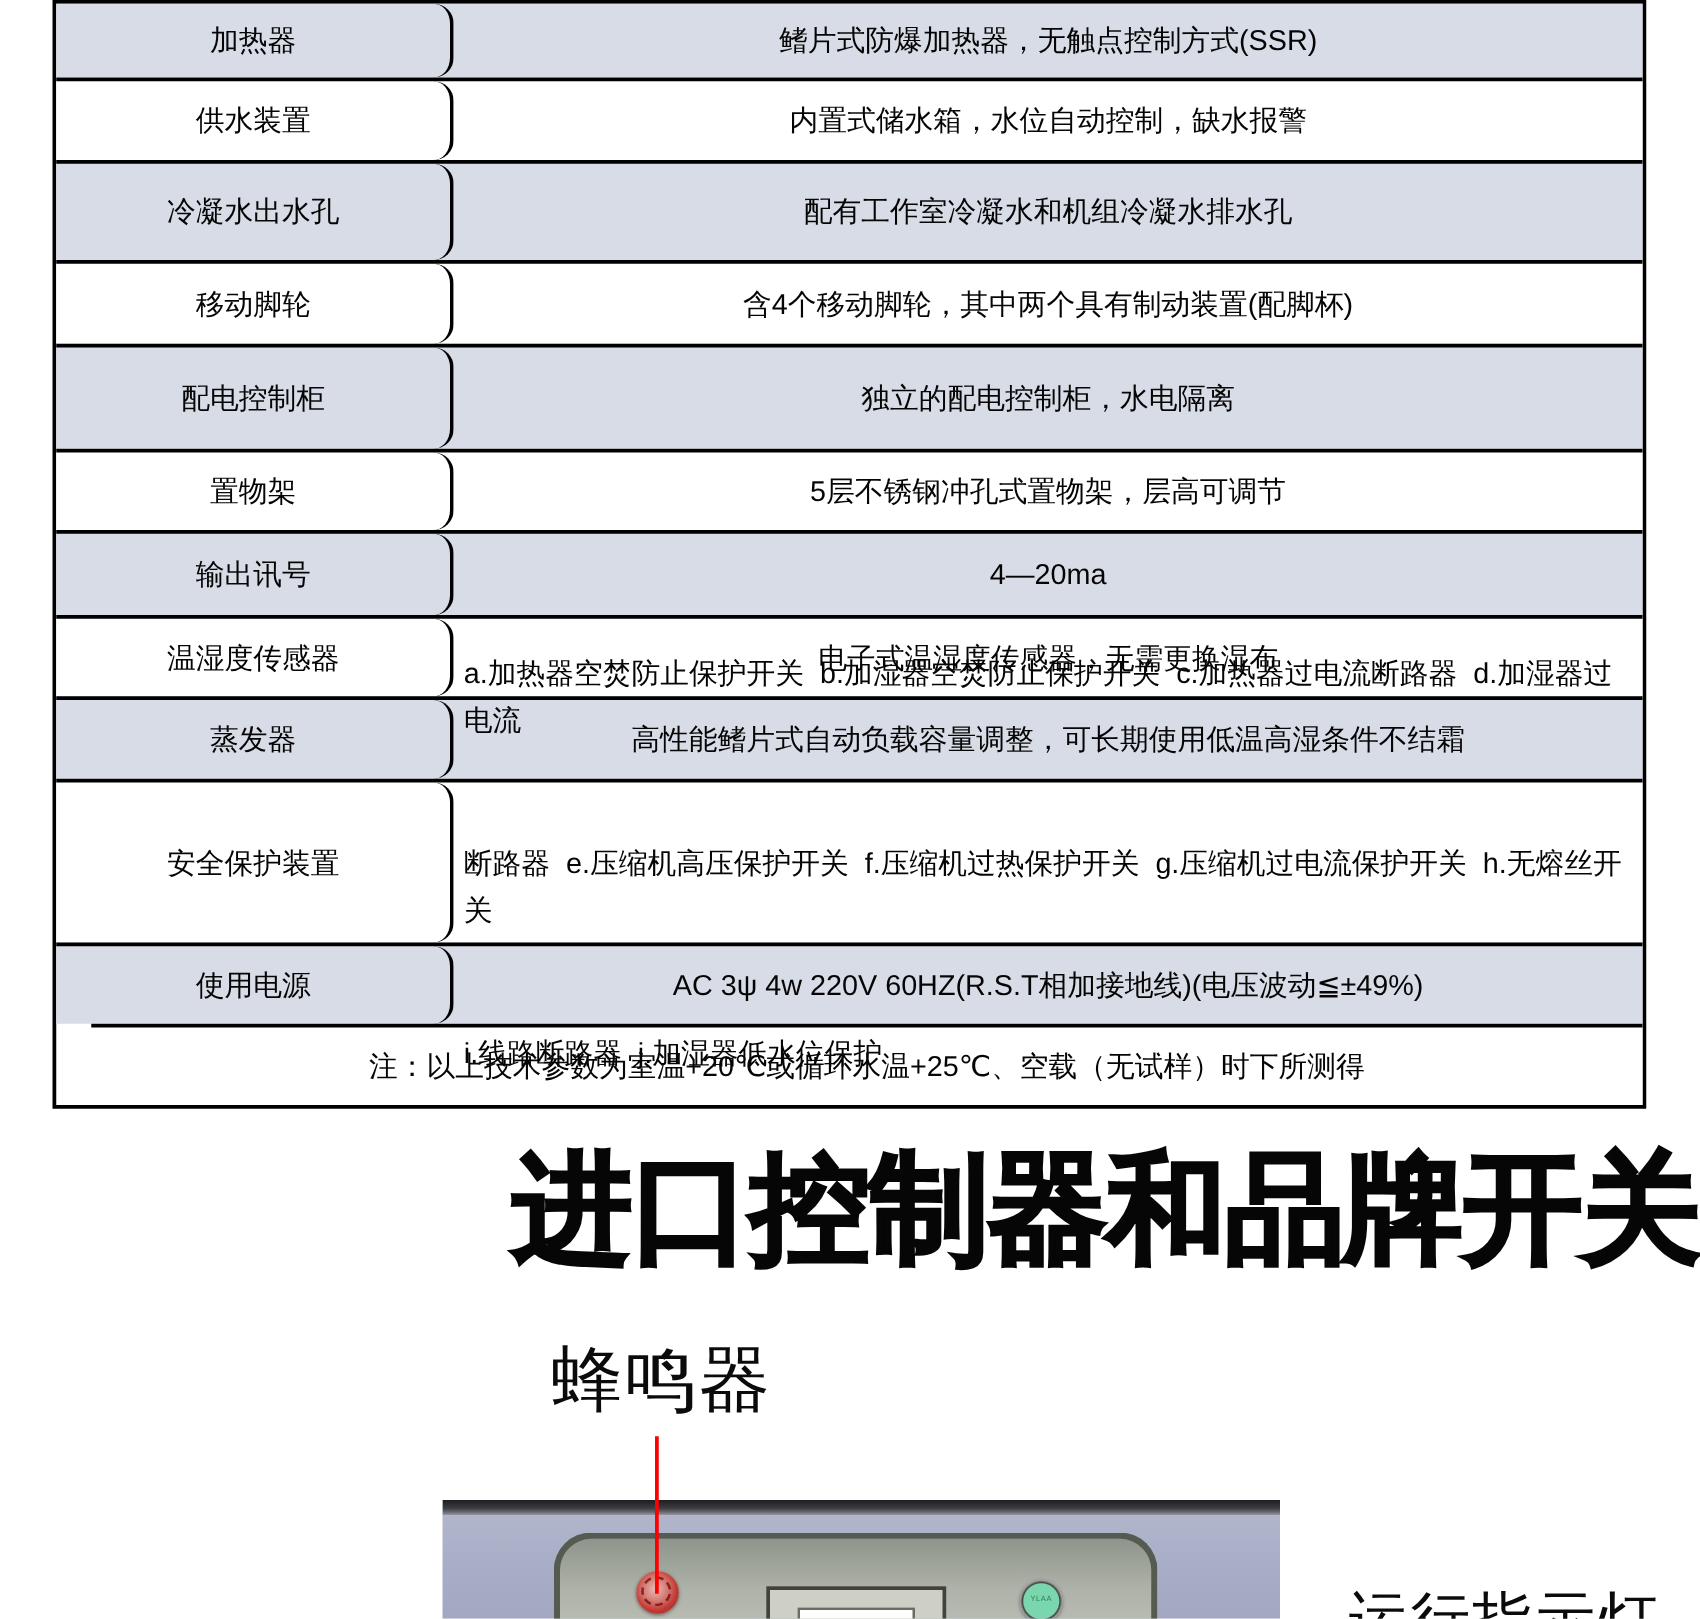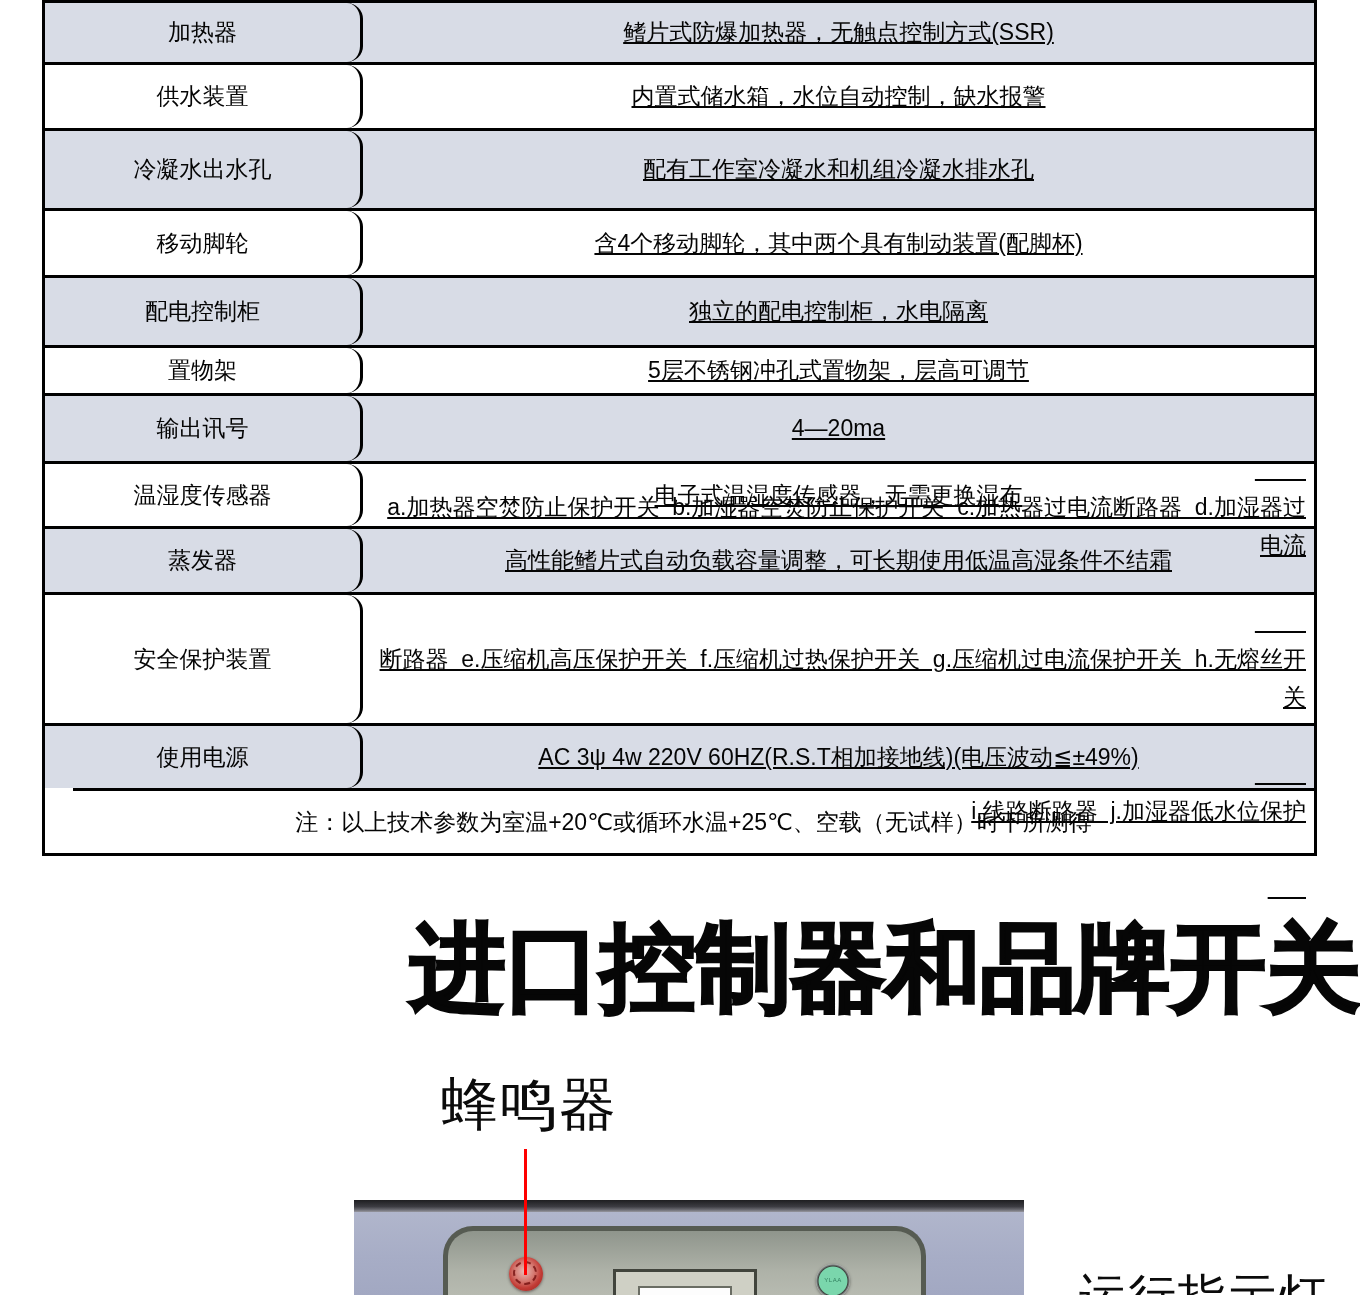--- a/index.html
+++ b/index.html
@@ -16,22 +16,22 @@
   }
   .t-row{display:flex;box-sizing:border-box;}
   .t-row + .t-row{border-top:3px solid #000;}
   .t-row:nth-child(odd){background:#d8dce6;}
   .t-row:nth-child(even){background:#ffffff;}
   .t-label{
     width:318px;flex:0 0 318px;border-right:3px solid #000;box-sizing:border-box;
     display:flex;align-items:center;justify-content:center;text-align:center;border-radius:16px;
   }
   .t-value{
-    flex:1;display:flex;align-items:center;justify-content:center;text-align:right;
-    white-space:pre-wrap;padding:17px 8px;box-sizing:border-box;text-decoration:underline;
+    flex:1;display:flex;align-items:center;justify-content:center;text-align:left;
+    white-space:pre-wrap;padding:17px 8px;box-sizing:border-box;
   }
   .t-value-lines{line-height:38px;}
   .t-note{
     display:flex;align-items:center;justify-content:center;text-align:center;
     box-sizing:border-box;white-space:pre-wrap;margin-left:28px;
   }
   
   .big-heading{
     position:absolute;left:0;top:904px;width:1360px;
     text-align:right;font-size:96px;line-height:128px;font-weight:900;
@@ -111,26 +111,26 @@
   <div class="t-row" style="height:80px">
     <div class="t-label">冷凝水出水孔</div>
     <div class="t-value">配有工作室冷凝水和机组冷凝水排水孔</div>
   </div>
 
   <div class="t-row" style="height:67px">
     <div class="t-label">移动脚轮</div>
     <div class="t-value">含4个移动脚轮，其中两个具有制动装置(配脚杯)</div>
   </div>
 
-  <div class="t-row" style="height:70px">
+  <div class="t-row" style="height:84px">
     <div class="t-label">配电控制柜</div>
     <div class="t-value">独立的配电控制柜，水电隔离</div>
   </div>
 
-  <div class="t-row" style="height:48px">
+  <div class="t-row" style="height:65px">
     <div class="t-label">置物架</div>
     <div class="t-value">5层不锈钢冲孔式置物架，层高可调节</div>
   </div>
 
   <div class="t-row" style="height:68px">
     <div class="t-label">输出讯号</div>
     <div class="t-value">4—20ma</div>
   </div>
 
   <div class="t-row" style="height:65px">

